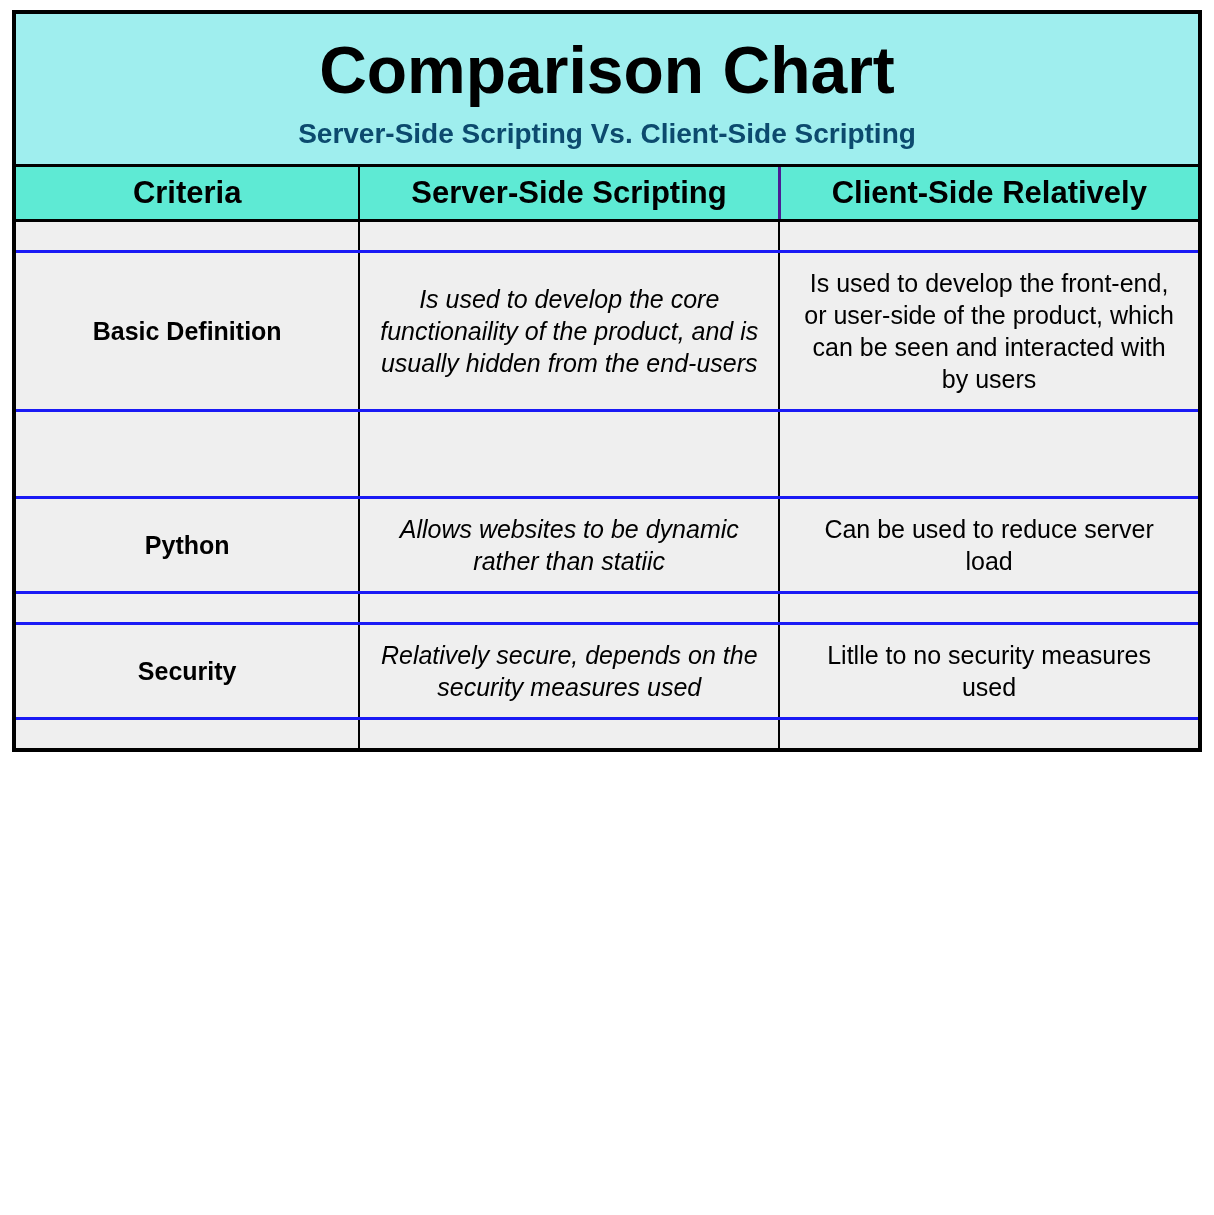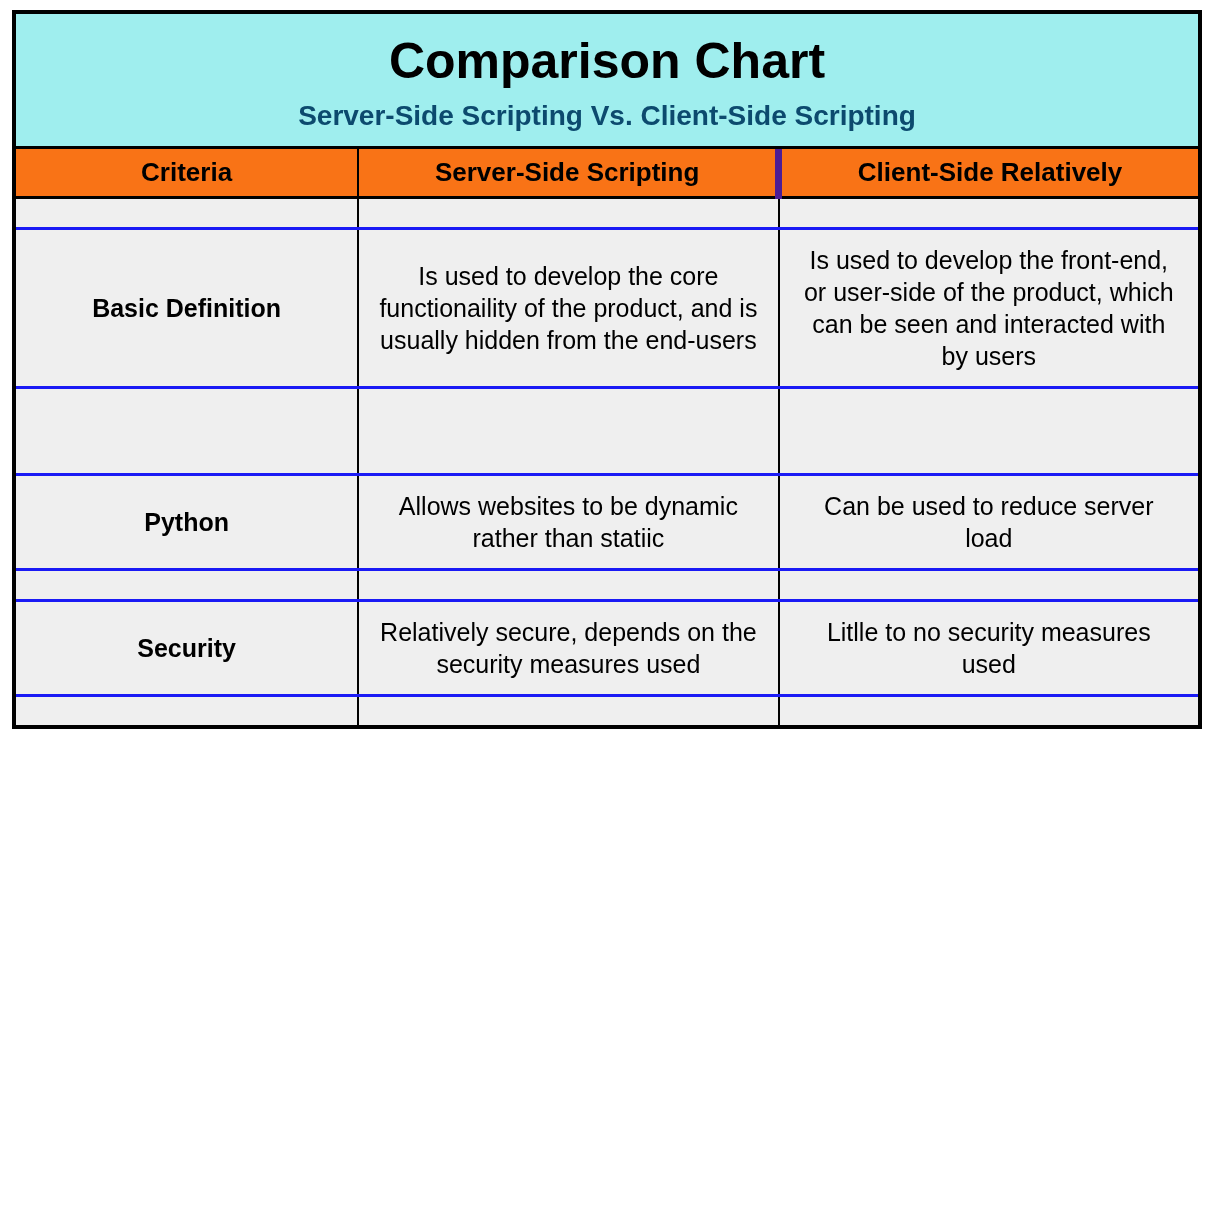--- a/index.html
+++ b/index.html
@@ -14,46 +14,46 @@
     border: 4px solid #000;
     box-sizing: border-box;
   }
   .title-block {
     background: #9feeee;
     text-align: center;
     padding: 18px 10px 14px 10px;
     border-bottom: 3px solid #000;
   }
   .title-main {
-    font-size: 50px;
+    font-size: 66px;
     font-weight: bold;
     color: #000;
     margin-bottom: 10px;
   }
   .title-sub {
     font-size: 28px;
     font-weight: bold;
     color: #0c4a6e;
   }
   table {
     width: 100%;
     border-collapse: collapse;
     table-layout: fixed;
   }
   th {
-    background: #f97316;
+    background: #5eead4;
     font-weight: bold;
-    font-size: 26px;
+    font-size: 31px;
     color: #000;
     padding: 8px 4px;
     border-bottom: 3px solid #000;
     text-align: center;
   }
   th.col-criteria { width: 29%; border-right: 2px solid #000; }
-  th.col-server   { width: 35.5%; border-right: 7px solid #4c1d95; }
+  th.col-server   { width: 35.5%; border-right: 3px solid #4c1d95; }
   th.col-client   { width: 35.5%; }
   tbody tr.spacer td {
     background: #efefef;
     height: 28px;
     padding: 0;
   }
   tbody tr.content td {
     background: #efefef;
     font-size: 25px;
     text-align: center;
@@ -62,20 +62,21 @@
     border-top: 3px solid #1a1af5;
     border-bottom: 3px solid #1a1af5;
     line-height: 1.28;
   }
   tbody td.cell-criteria {
     font-weight: bold;
     border-right: 2px solid #000;
   }
   tbody td.cell-server {
     border-right: 2px solid #000;
+    font-style: italic;
   }
   tbody tr.spacer td.cell-criteria,
   tbody tr.spacer td.cell-server {
     border-right: 2px solid #000;
   }
 </style>
 </head>
 <body>
 
 <div class="chart-container">

